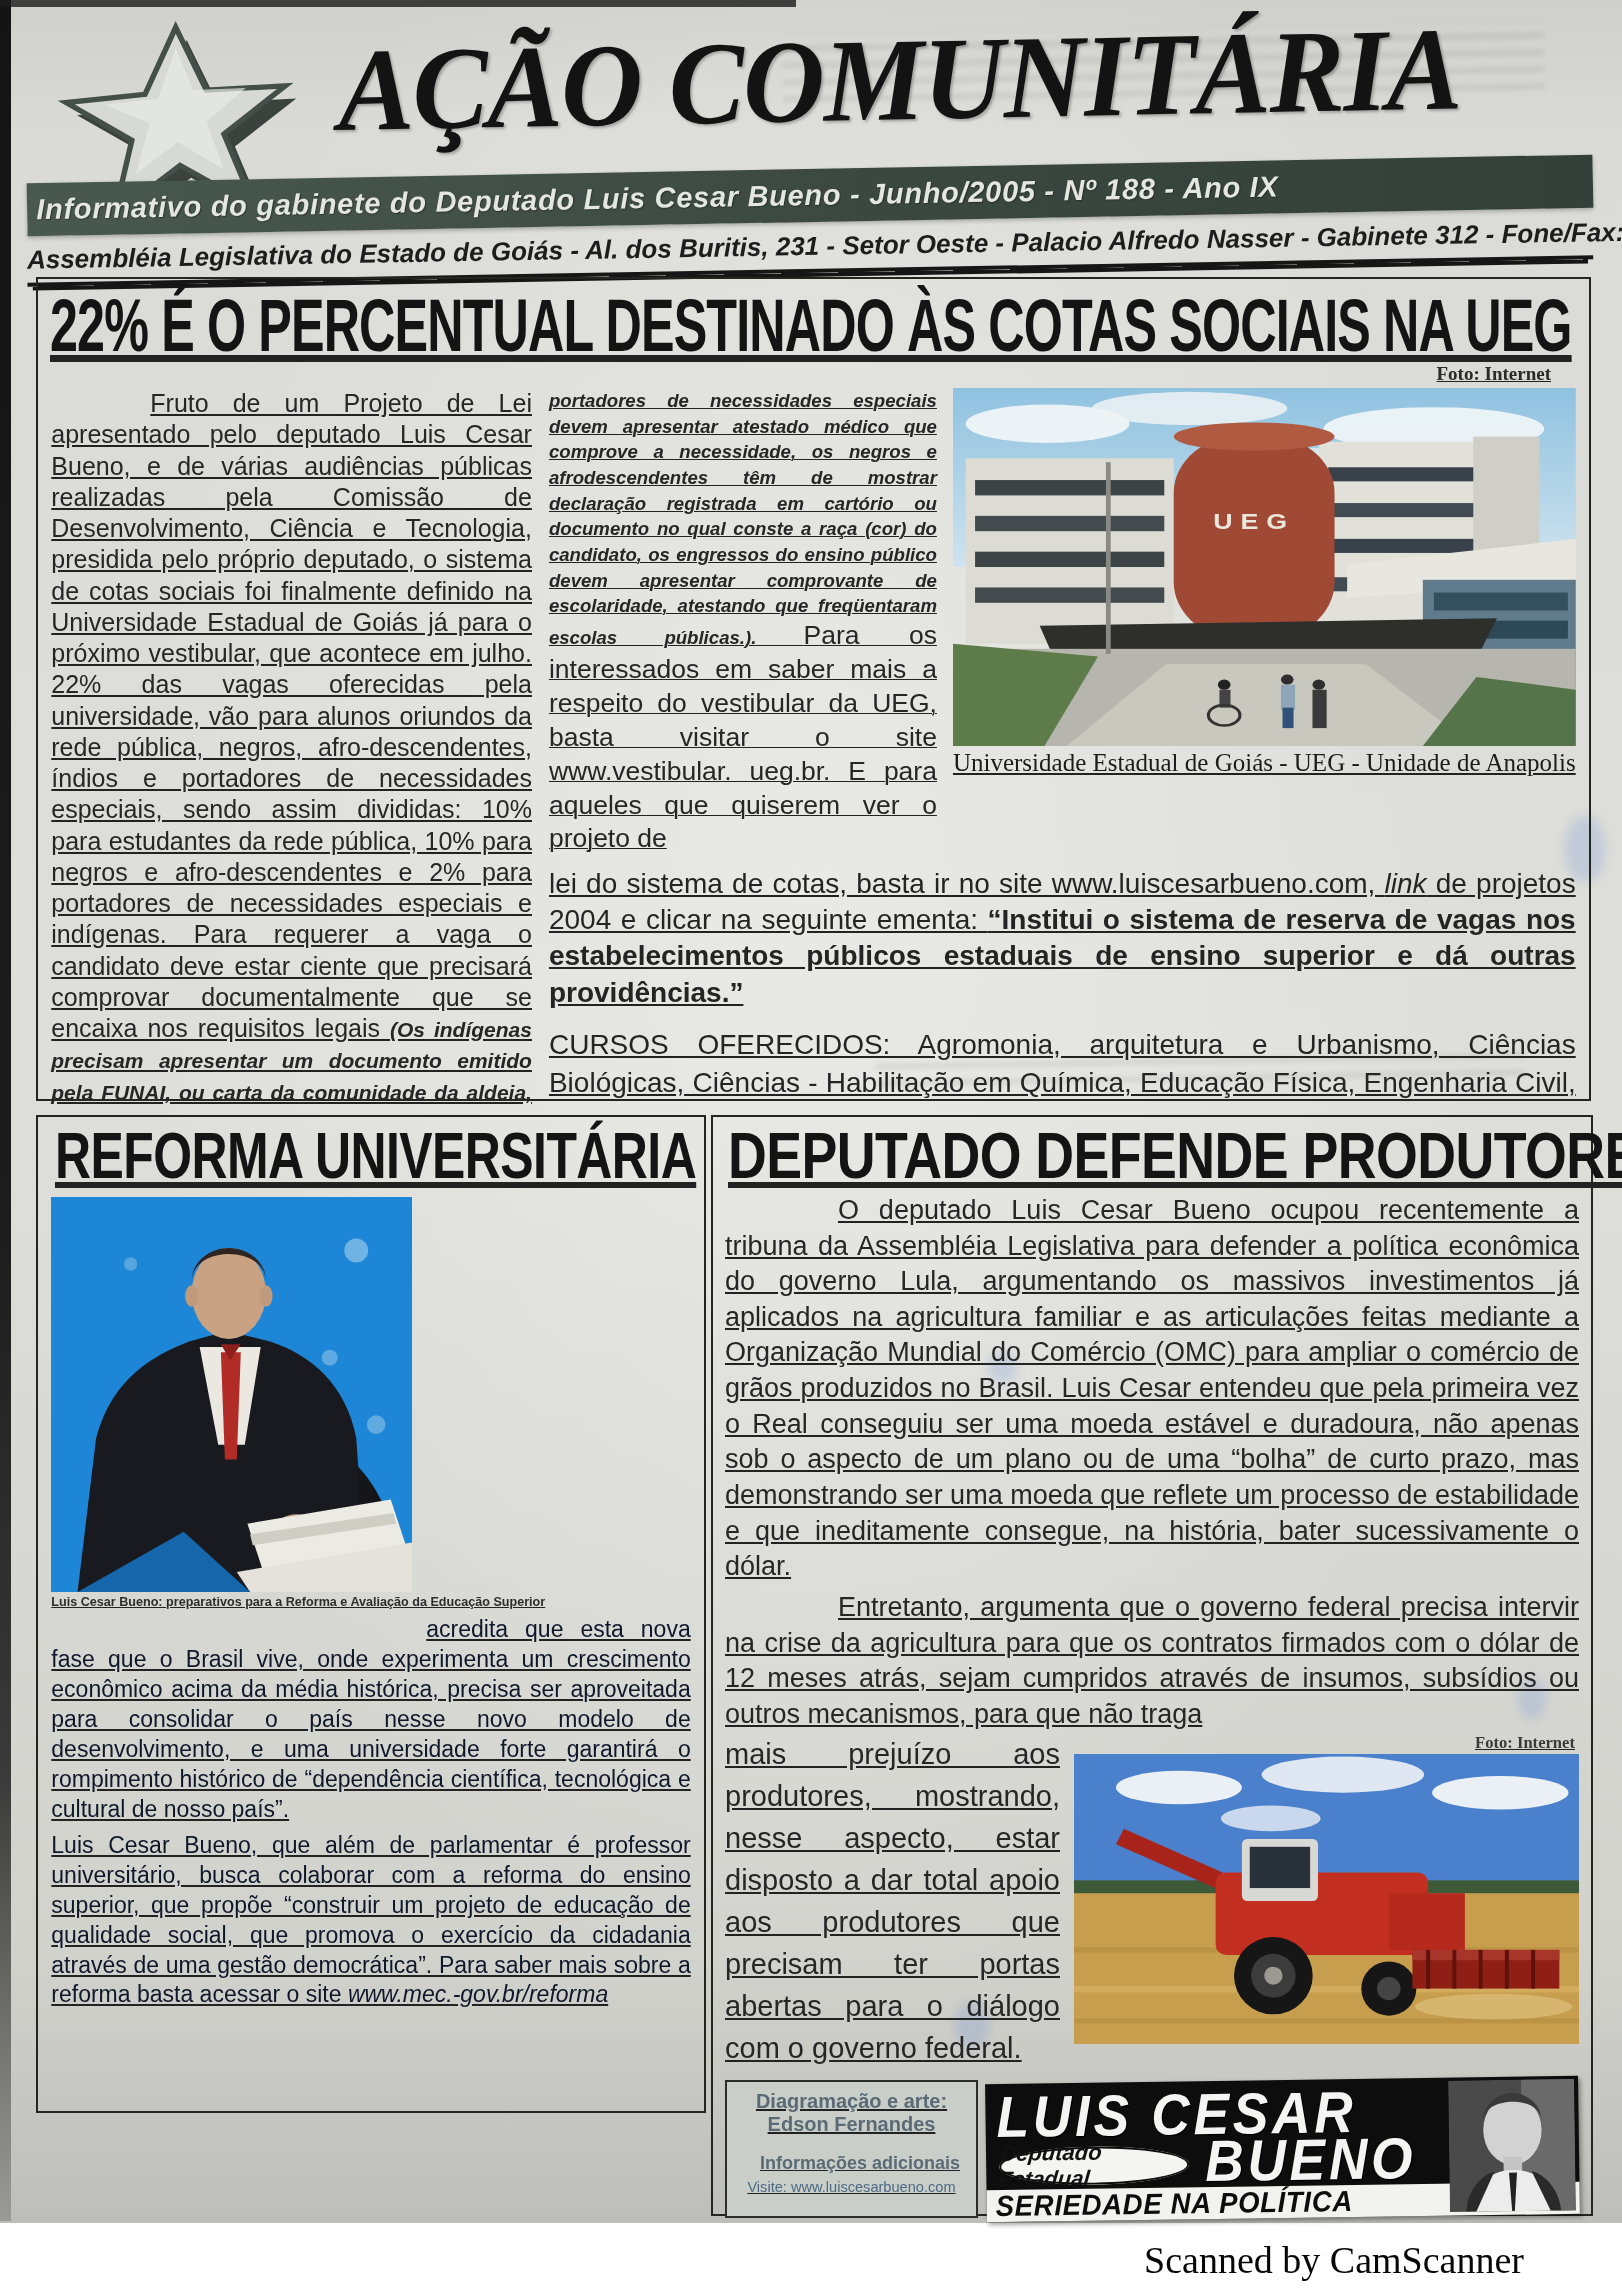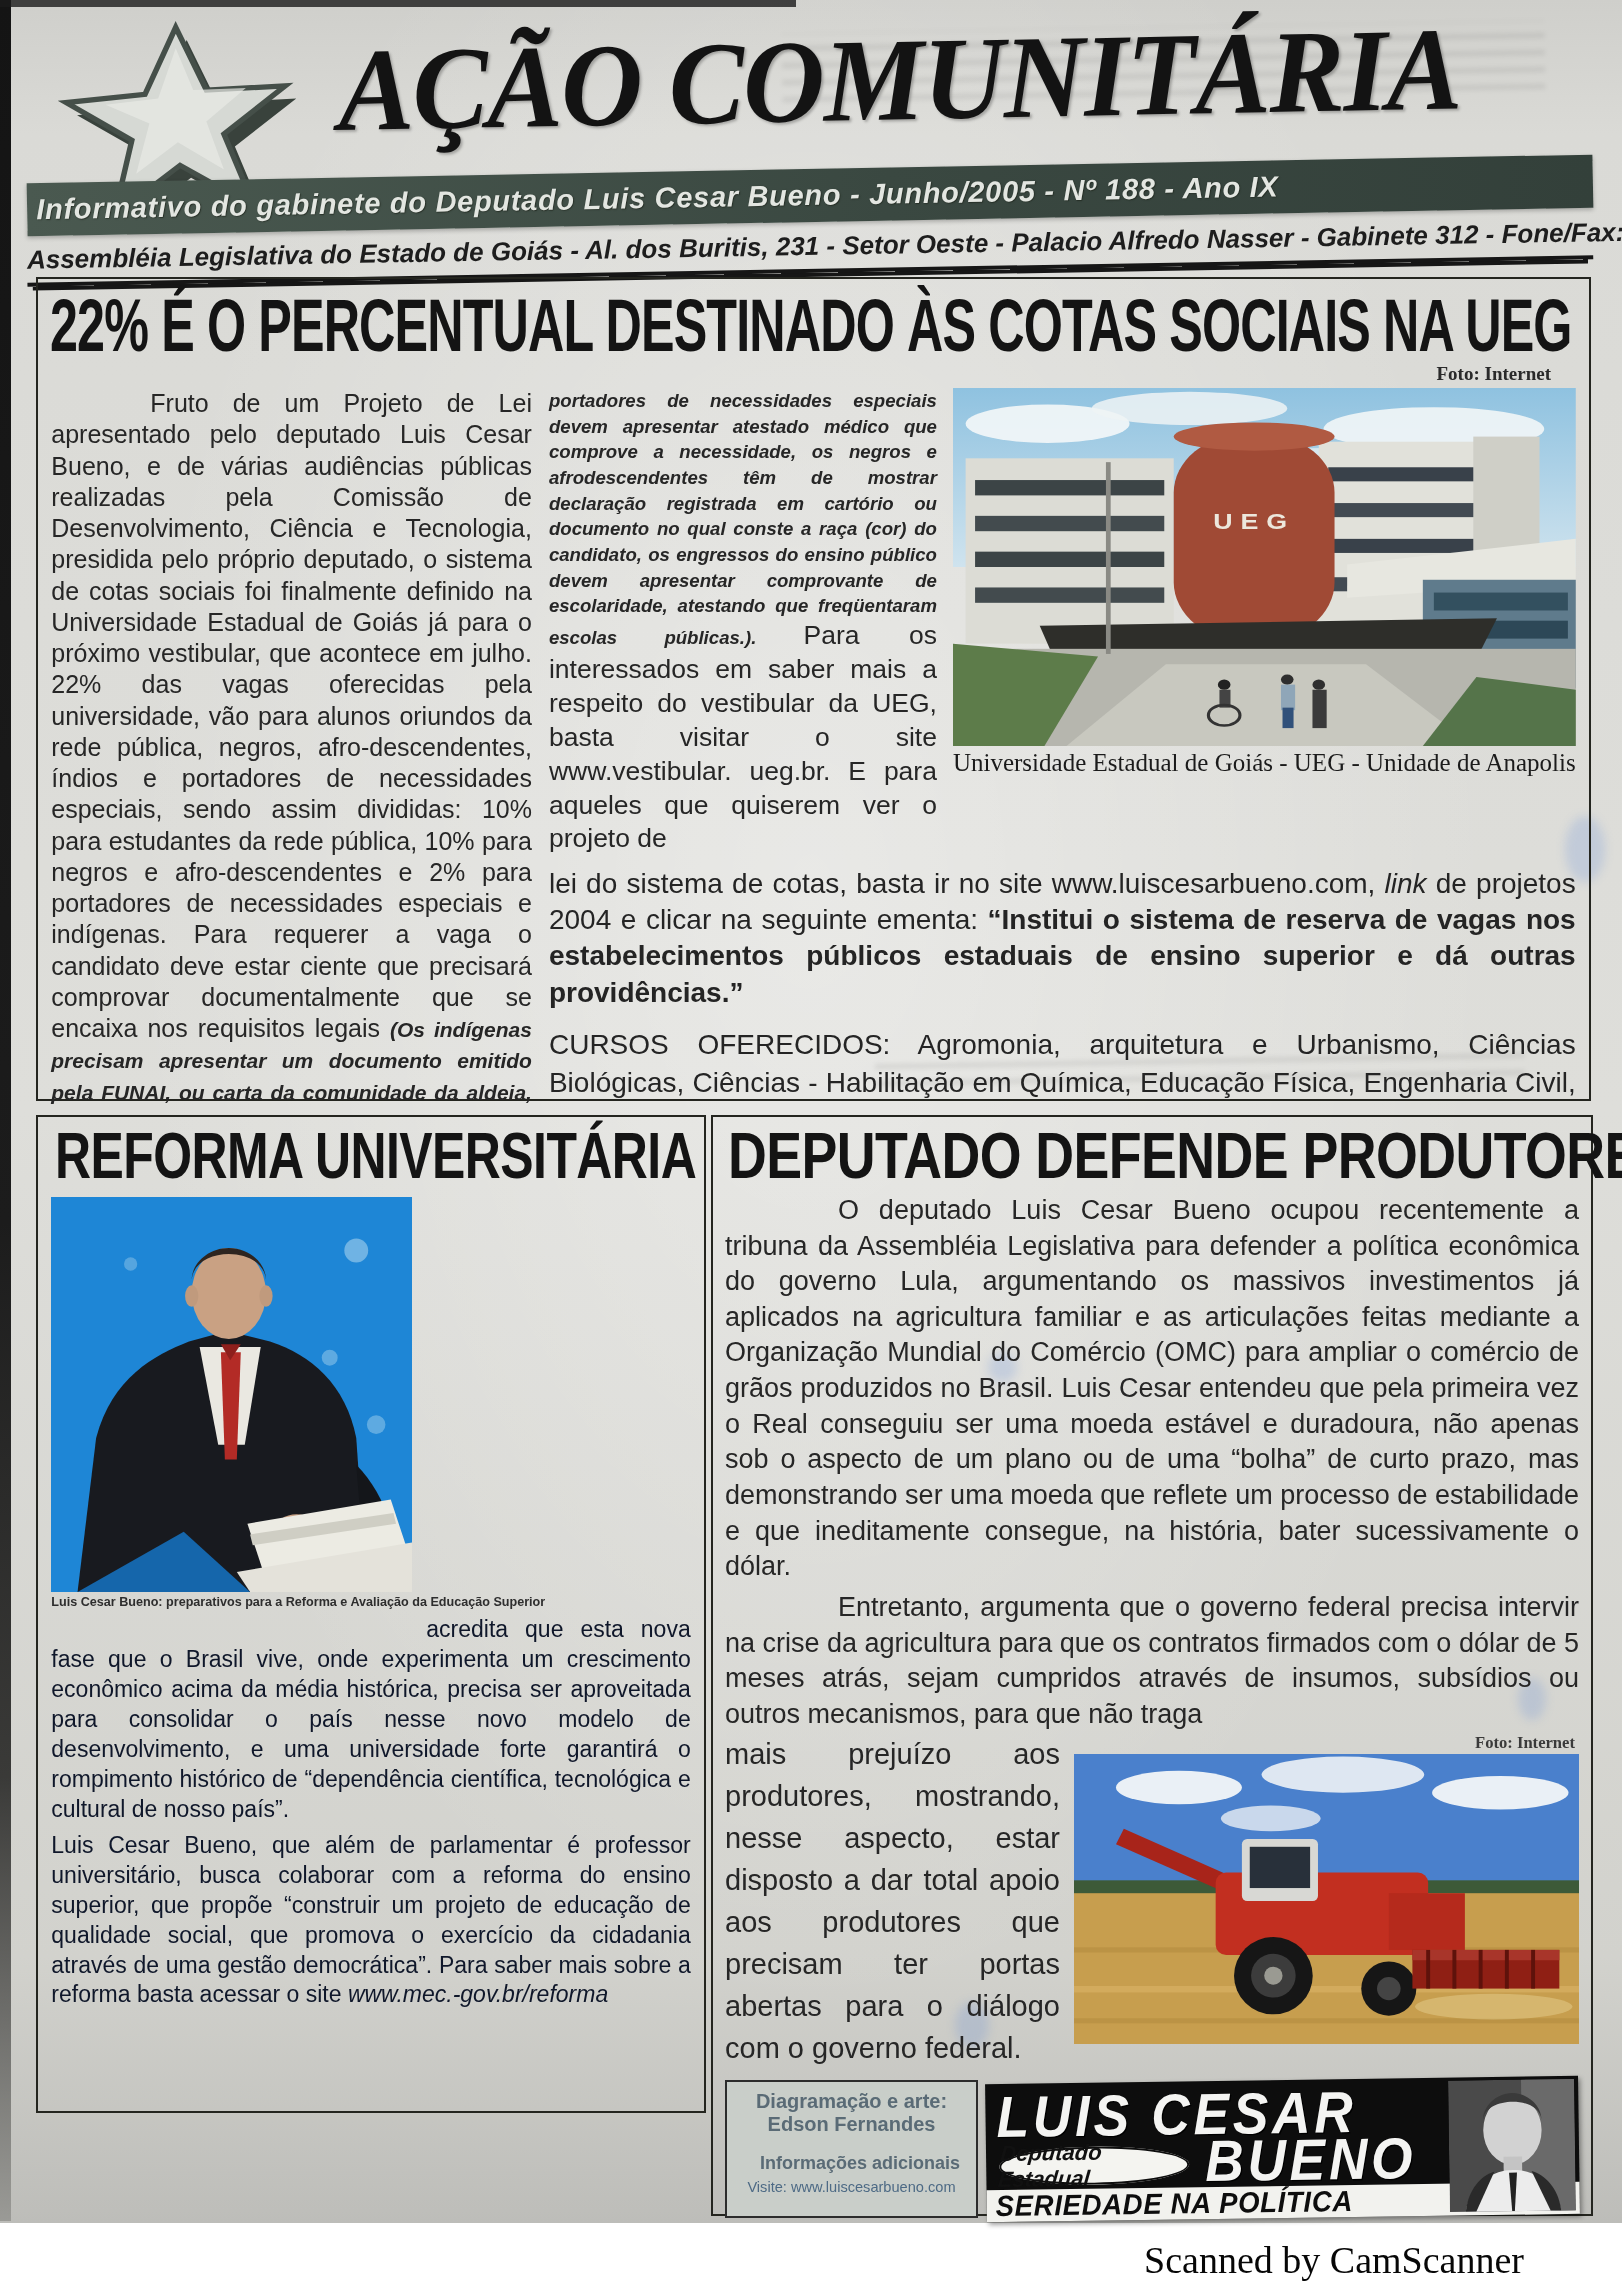--- a/index.html
+++ b/index.html
@@ -31,21 +31,21 @@
   .mh-bar { position:absolute; left:0; right:0; top:154px; height:53px;
     background:linear-gradient(92deg,#4a5950 0%, #3a4841 55%, #33403a 100%);
     transform:rotate(-1.05deg); box-shadow:0 2px 4px rgba(0,0,0,.25); }
   .mh-bar span { display:block; padding-left:9.3px; font-size:29px; font-weight:bold; font-style:italic;
     color:#e3e6e1; line-height:53px; letter-spacing:0.7px; white-space:nowrap; text-shadow:0.7px 0.7px 1.3px #20281f; }
   .mh-address { position:absolute; left:0; right:0; top:216px; transform:rotate(-1deg);
     font-size:26px; font-weight:bold; font-style:italic; color:#1d1d1d; white-space:nowrap;
     padding-bottom:6.6px; border-bottom:4px solid #161616; box-shadow:0 9.3px 0 -5.3px #161616; }
 
   
-  .abox { position:absolute; border:2.7px solid #24251f; }
+  .abox { position:absolute; border:2.7px solid #24251f;text-decoration:underline; }
   .a1 { left:36px; top:277px; width:1555px; height:824px; }
   .a2 { left:36px; top:1115px; width:670px; height:998px; }
   .a3 { left:711px; top:1115px; width:882px; height:1101px; }
 
   .hl { font-weight:bold; color:#141414; white-space:nowrap; transform-origin:left top; }
   .h1 { margin:10.6px 0 0 12px; font-size:74px; line-height:.98; letter-spacing:-1.3px; transform:scaleX(.68); }
   .h2 { margin:6.6px 0 0 4px; font-size:64px; line-height:1; letter-spacing:-0.7px; transform:scaleX(.78); }
   .h3 { margin:6.6px 0 0 2.7px; font-size:64px; line-height:1; letter-spacing:-0.7px; transform:scaleX(.84); }
 
   .credit { font-family:"Liberation Serif", serif; font-weight:bold; font-size:19px; color:#2a2a2a; text-align:right; }
@@ -245,21 +245,21 @@
     </div>
     <p class="a2-body first">acredita que esta nova fase que o Brasil vive, onde experimenta um crescimento econômico acima da média histórica, precisa ser aproveitada para consolidar o país nesse novo modelo de desenvolvimento, e uma universidade forte garantirá o rompimento histórico de “dependência científica, tecnológica e cultural de nosso país”.</p>
     <p class="a2-body">
       <span>Luis Cesar Bueno, que além de parlamentar é professor universitário, busca colaborar com a reforma do ensino superior, que propõe “construir um projeto de educação de qualidade social, que promova o exercício da cidadania através de uma gestão democrática”. Para saber mais sobre a reforma basta acessar o site </span><span class="it">www.mec.-gov.br/reforma</span>
     </p>
   </section>
 
   <section class="abox a3">
     <div class="hl h3">DEPUTADO DEFENDE PRODUTORES</div>
     <p class="a3p">O deputado Luis Cesar Bueno ocupou recentemente a tribuna da Assembléia Legislativa para defender a política econômica do governo Lula, argumentando os massivos investimentos já aplicados na agricultura familiar e as articulações feitas mediante a Organização Mundial do Comércio (OMC) para ampliar o comércio de grãos produzidos no Brasil. Luis Cesar entendeu que pela primeira vez o Real conseguiu ser uma moeda estável e duradoura, não apenas sob o aspecto de um plano ou de uma “bolha” de curto prazo, mas demonstrando ser uma moeda que reflete um processo de estabilidade e que ineditamente consegue, na história, bater sucessivamente o dólar.</p>
-    <p class="a3p">Entretanto, argumenta que o governo federal precisa intervir na crise da agricultura para que os contratos firmados com o dólar de 5 meses atrás, sejam cumpridos através de insumos, subsídios ou outros mecanismos, para que não traga</p>
+    <p class="a3p">Entretanto, argumenta que o governo federal precisa intervir na crise da agricultura para que os contratos firmados com o dólar de 12 meses atrás, sejam cumpridos através de insumos, subsídios ou outros mecanismos, para que não traga</p>
     <div class="a3-row">
       <div class="a3-col">
         <p>mais prejuízo aos produtores, mostrando, nesse aspecto, estar disposto a dar total apoio aos produtores que precisam ter portas abertas para o diálogo com o governo federal.</p>
       </div>
       <figure class="tractor">
         <div class="credit">Foto: Internet</div>
         <svg viewBox="0 0 385 225" preserveAspectRatio="none">
           <rect x="0" y="0" width="385" height="108" fill="#4a80cc"></rect>
           <ellipse cx="80" cy="26" rx="48" ry="13" fill="#f2f5f8" opacity=".95"></ellipse>
           <ellipse cx="205" cy="16" rx="62" ry="14" fill="#eef2f6" opacity=".9"></ellipse>

